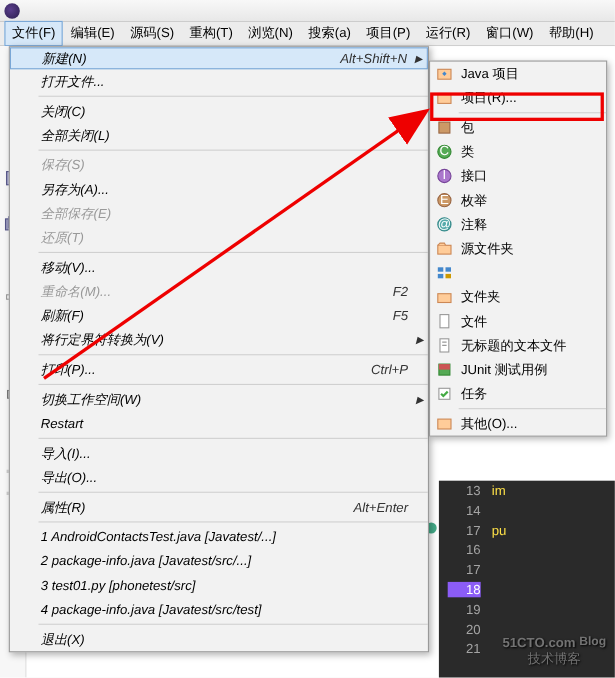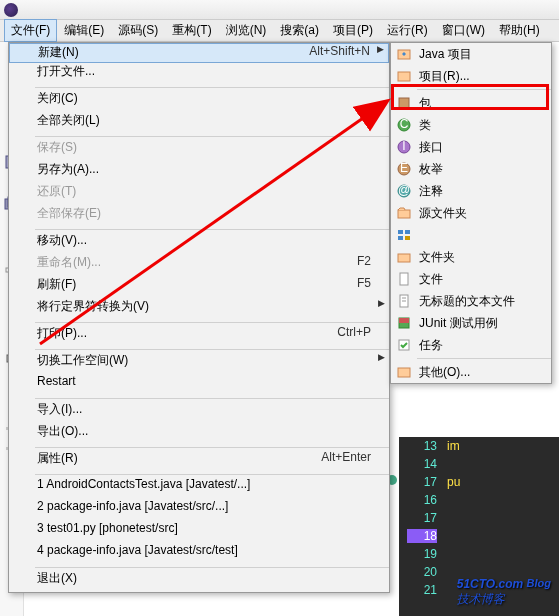--- a/index.html
+++ b/index.html
@@ -11,47 +11,47 @@
 .menubar { height: 22px; background: #ececec; border-bottom: 1px solid #ccc; display: flex; align-items: center; padding-left: 4px; }
 .menubar .mitem { padding: 19px 7px; cursor: default; }
 .menubar .mitem.active { background: #d6e8f9; border: 1px solid #7aa7d6; padding: 2px 6px; }
 
 .workarea { position: relative; height: calc(100% - 42px); background: #fff; }
 
 .leftgutter { position: absolute; left: 0; top: 0; width: 24px; height: 100%; background: #f7f7f7; border-right: 1px solid #e0e0e0; }
 .leftgutter .gicon { width: 16px; height: 16px; margin: 4px auto; display: block; }
 
 .filemenu { position: absolute; left: 8px; top: 0; width: 382px; background: #f2f2f2; border: 1px solid #999; box-shadow: 2px 2px 6px rgba(0,0,0,0.3); }
-.filemenu .mrow { height: 22px; display: flex; position: relative; cursor: default; }
+.filemenu .mrow { height: 22px; display: flex; align-items: center; position: relative; cursor: default; font-style: italic; }
 .filemenu .mrow.hl { background: #d6e8f9; border: 1px solid #7aa7d6; height: 20px; }
 .filemenu .iconcol { width: 26px; display: flex; justify-content: center; }
 .filemenu .labelcol { flex: 1; padding-left: 2px; }
 .filemenu .shortcutcol { padding-right: 18px; color: #333; }
 .filemenu .arrowcol { position: absolute; right: 4px; font-size: 9px; color: #333; }
 .filemenu .msep { height: 1px; background: #d0d0d0; margin: 2px 0 2px 26px; }
 .filemenu .disabled { color: #999; }
 
-.submenu { position: absolute; left: 390px; top: 0; width: 162px; background: #f2f2f2; border: 1px solid #999; box-shadow: 2px 2px 6px rgba(0,0,0,0.3); }
+.submenu { position: absolute; left: 390px; top: 13px; width: 162px; background: #f2f2f2; border: 1px solid #999; box-shadow: 2px 2px 6px rgba(0,0,0,0.3); }
 .submenu .srow { height: 22px; display: flex; align-items: center; cursor: default; }
 .submenu .iconcol { width: 26px; display: flex; justify-content: center; }
 .submenu .labelcol { flex: 1; padding-left: 2px; }
 .submenu .msep { height: 1px; background: #d0d0d0; margin: 2px 0 2px 26px; }
 
 .redbox { position: absolute; border: 3px solid #e00; pointer-events: none; }
 .redbox1 { left: 391px; top: 42px; width: 158px; height: 26px; }
 
 .arrow-svg { position: absolute; left: 30px; top: 42px; pointer-events: none; }
 
 .editor-bg { position: absolute; right: 0; top: 395px; width: 160px; height: 200px; background: #2a2a2a; }
 .editor-bg .ln { color: #aaa; font-family: monospace; font-size: 14px; padding: 2px 8px; display: flex; }
-.editor-bg .num { color: #5eead4; width: 30px; text-align: right; margin-right: 10px; }
+.editor-bg .num { color: #a3a3a3; width: 30px; text-align: right; margin-right: 10px; }
 .editor-bg .kw { color: #fde047; }
 .editor-bg .green-dot { width: 10px; height: 10px; background: #4a8; border-radius: 50%; display: inline-block; margin-left: -20px; margin-right: 10px; }
 
-.watermark { position: absolute; right: 8px; bottom: 8px; color: #1d4ed8; font-size: 22px; font-weight: bold; font-family: Arial; text-shadow: 1px 1px 2px #000; text-align: left; font-style: italic; }
+.watermark { position: absolute; right: 8px; bottom: 8px; color: #737373; font-size: 22px; font-weight: bold; font-family: Arial; text-shadow: 1px 1px 2px #000; text-align: center; }
 .watermark .sub { font-size: 12px; font-weight: normal; }
 
 .ico { width: 16px; height: 16px; display: inline-block; }
 </style>
 </head>
 <body>
 
 <div class="titlebar">
   <span class="logo"></span>
 </div>
@@ -154,25 +154,25 @@
     <div class="mrow disabled">
         <span class="iconcol"></span>
         <span class="labelcol">保存(S)</span>
       </div>
     <div class="mrow">
         <span class="iconcol"></span>
         <span class="labelcol">另存为(A)...</span>
       </div>
     <div class="mrow disabled">
         <span class="iconcol"></span>
+        <span class="labelcol">全部保存(E)</span>
+      </div>
+    <div class="mrow disabled">
+        <span class="iconcol"></span>
         <span class="labelcol">还原(T)</span>
-      </div>
-    <div class="mrow disabled">
-        <span class="iconcol"></span>
-        <span class="labelcol">全部保存(E)</span>
       </div>
     <div class="msep"></div>
     <div class="mrow">
         <span class="iconcol"></span>
         <span class="labelcol">移动(V)...</span>
       </div>
     <div class="mrow disabled">
         <span class="iconcol"></span>
         <span class="labelcol">重命名(M)...</span>
         <span class="shortcutcol">F2</span>

